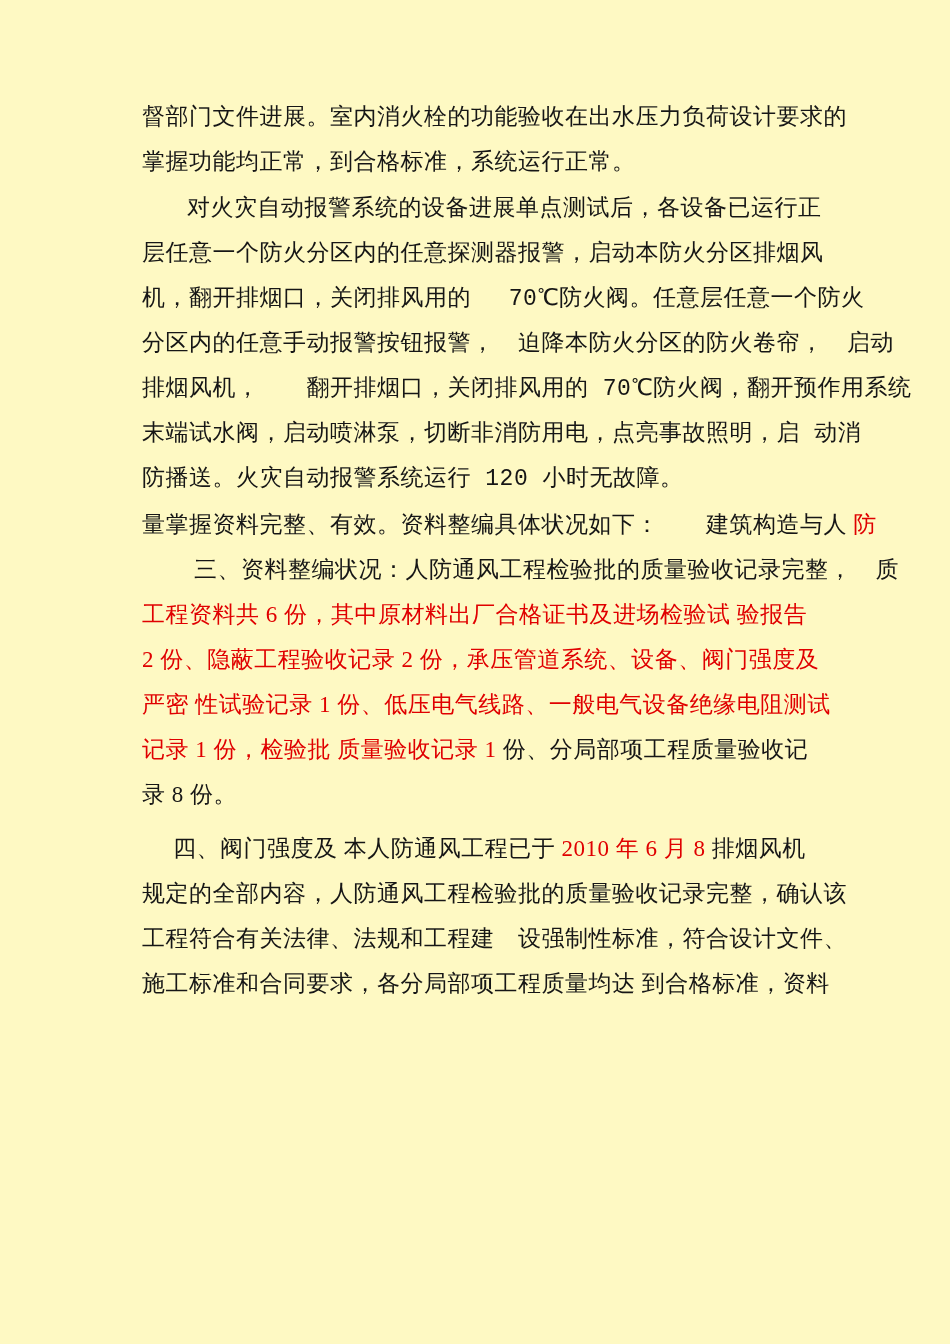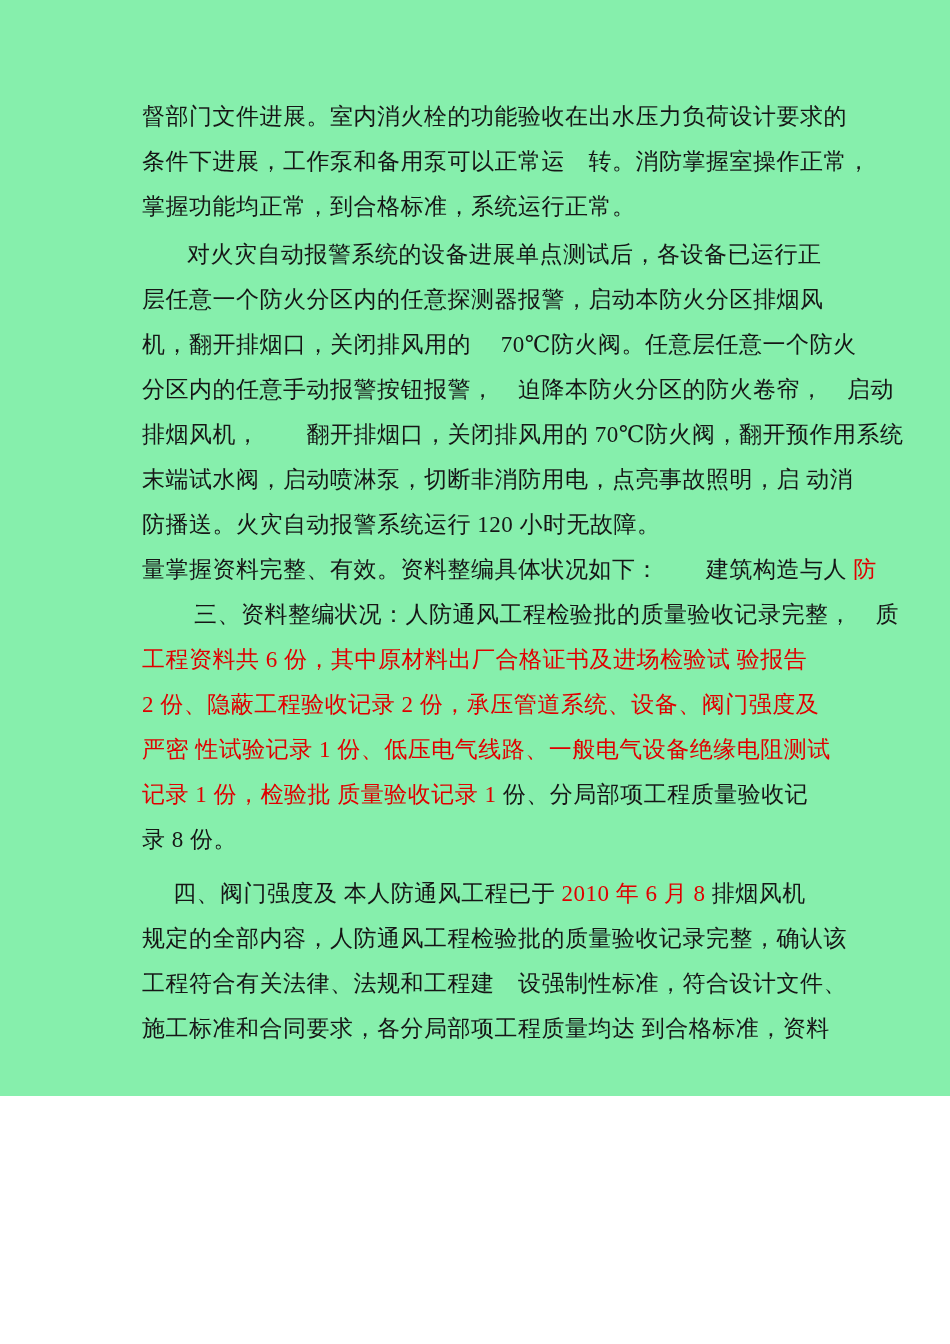--- a/index.html
+++ b/index.html
@@ -3,22 +3,22 @@
 <meta charset="utf-8">
 <style>
   html, body {
     margin: 0;
     padding: 0;
     background: #ffffff;
   }
   .page {
     position: relative;
     width: 950px;
-    height: 1096px;
-    background: #86efac;
+    height: 1344px;
+    background: #fef9c3;
     overflow: hidden;
     font-family: "Liberation Serif", "DejaVu Serif", serif;
   }
   .content {
     position: absolute;
     left: 142px;
     top: 94px;
     width: 760px;
     font-size: 23px;
     color: #161616;
@@ -36,24 +36,23 @@
   .seg-black { color: #161616; }
   .seg-red   { color: #e00000; }
 </style>
 </head>
 <body>
 
 <div class="page">
   <div class="content">
       <div class="paragraph" style="margin-top: 0px;">
         <div class="line"><span class="seg-black">督部门文件进展。室内消火栓的功能验收在出水压力负荷设计要求的</span></div>
-        <div class="line"><span class="seg-black">条件下进展，工作泵和备用泵可以正常运　转。消防掌握室操作正常，</span></div>
         <div class="line"><span class="seg-black">掌握功能均正常，到合格标准，系统运行正常。</span></div>
       </div>
-      <div class="paragraph" style="margin-top: 3px;">
+      <div class="paragraph" style="margin-top: 3px; font-family: Liberation Mono, monospace;">
         <div class="line" style="padding-left: 45px;"><span class="seg-black">对火灾自动报警系统的设备进展单点测试后，各设备已运行正</span></div>
         <div class="line"><span class="seg-black">层任意一个防火分区内的任意探测器报警，启动本防火分区排烟风</span></div>
         <div class="line"><span class="seg-black">机，翻开排烟口，关闭排风用的　 70℃防火阀。任意层任意一个防火</span></div>
         <div class="line"><span class="seg-black">分区内的任意手动报警按钮报警，　迫降本防火分区的防火卷帘，　启动</span></div>
         <div class="line"><span class="seg-black">排烟风机，　　翻开排烟口，关闭排风用的 70℃防火阀，翻开预作用系统</span></div>
         <div class="line"><span class="seg-black">末端试水阀，启动喷淋泵，切断非消防用电，点亮事故照明，启 动消</span></div>
         <div class="line"><span class="seg-black">防播送。火灾自动报警系统运行 120 小时无故障。</span></div>
       </div>
       <div class="paragraph" style="margin-top: 0px;">
         <div class="line"><span class="seg-black">量掌握资料完整、有效。资料整编具体状况如下：　　建筑构造与人 </span><span class="seg-red">防</span></div>

